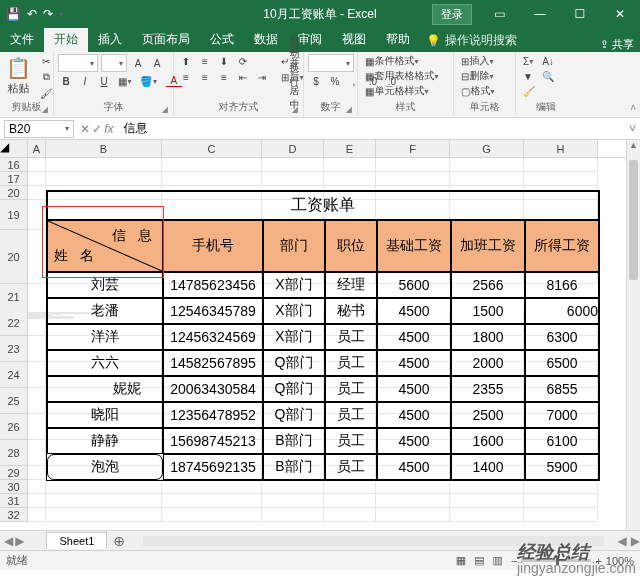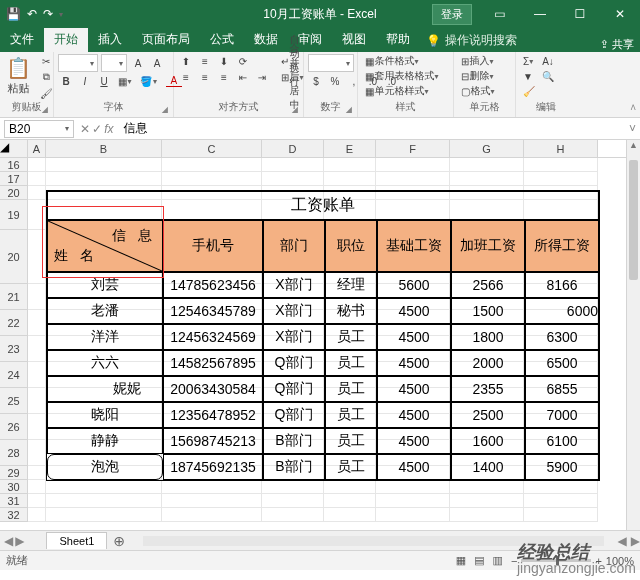--- a/index.html
+++ b/index.html
@@ -306,21 +306,21 @@
         <div class="rh" style="line-height:54px">20</div>
         <div class="cell-g cA"></div>
         <div class="cell-g cB"></div>
         <div class="cell-g cC"></div>
         <div class="cell-g cD"></div>
         <div class="cell-g cE"></div>
         <div class="cell-g cF"></div>
         <div class="cell-g cG"></div>
         <div class="cell-g cH"></div>
       </div>
-      <div class="row" style="height: 26px;">
+      <div class="row" style="height: 26px; flex-direction: column;">
         <div class="rh" style="line-height:26px">21</div>
         <div class="cell-g cA"></div>
         <div class="cell-g cB"></div>
         <div class="cell-g cC"></div>
         <div class="cell-g cD"></div>
         <div class="cell-g cE"></div>
         <div class="cell-g cF"></div>
         <div class="cell-g cG"></div>
         <div class="cell-g cH"></div>
       </div>

